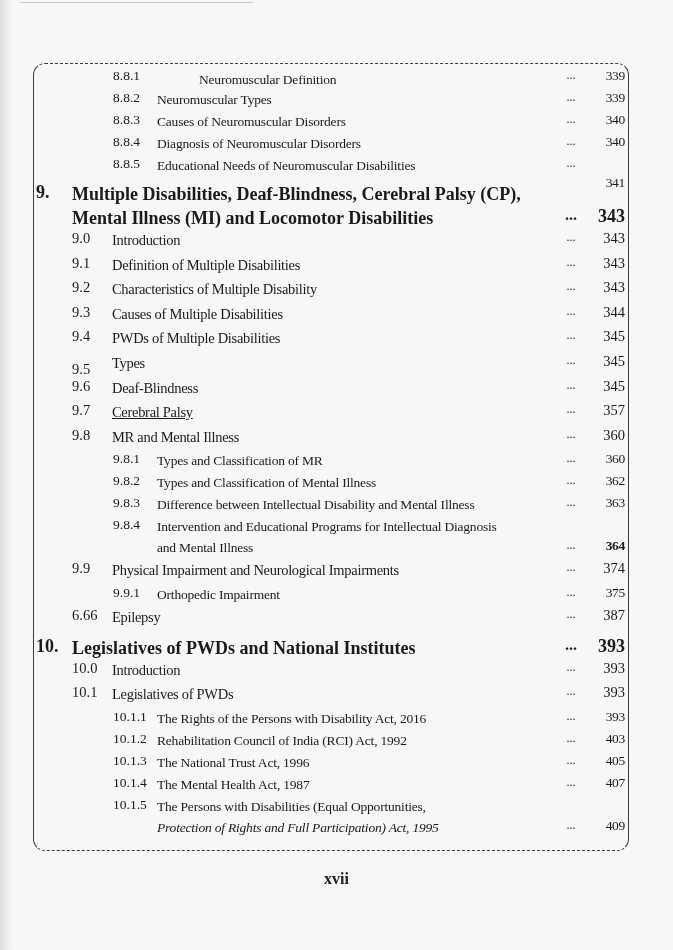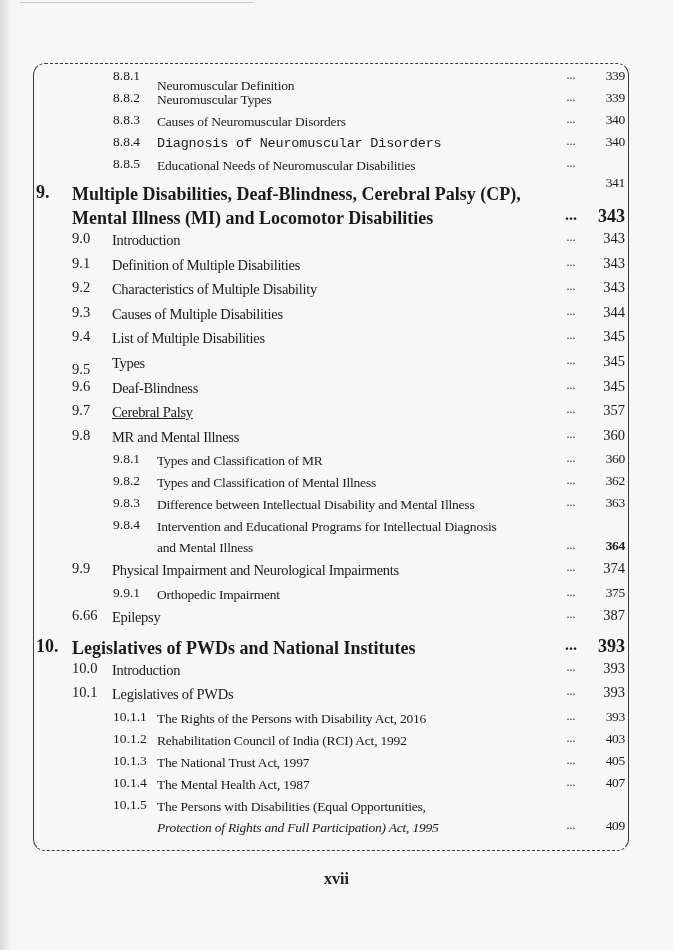--- a/index.html
+++ b/index.html
@@ -87,39 +87,39 @@
 <body>
 
 <div class="page-shade"></div>
 <div class="top-line"></div>
 
 <div class="toc-box"></div>
 
 <div id="toc">
     <div class="row l3" style="top: 68px;">
       <span class="num" style="top: 0px;">8.8.1</span>
-      <span class="title" style="top: 8px;">Neuromuscular Definition</span>
+      <span class="title" style="top: 2px; margin-left: 42px;">Neuromuscular Definition</span>
       <span class="dots" style="top: 0px;">...</span>
       <span class="pg" style="top: 0px;">339</span>
     </div>
     <div class="row l3" style="top: 90px;">
       <span class="num" style="top: 0px;">8.8.2</span>
       <span class="title" style="top: 0px;">Neuromuscular Types</span>
       <span class="dots" style="top: 0px;">...</span>
       <span class="pg" style="top: 0px;">339</span>
     </div>
     <div class="row l3" style="top: 112px;">
       <span class="num" style="top: 0px;">8.8.3</span>
       <span class="title" style="top: 0px;">Causes of Neuromuscular Disorders</span>
       <span class="dots" style="top: 0px;">...</span>
       <span class="pg" style="top: 0px;">340</span>
     </div>
     <div class="row l3" style="top: 134px;">
       <span class="num" style="top: 0px;">8.8.4</span>
-      <span class="title" style="top: 0px; font-family: Liberation Mono, monospace;">Diagnosis of Neuromuscular Disorders</span>
+      <span class="title" style="top: 0px;">Diagnosis of Neuromuscular Disorders</span>
       <span class="dots" style="top: 0px;">...</span>
       <span class="pg" style="top: 0px;">340</span>
     </div>
     <div class="row l3" style="top: 156px;">
       <span class="num" style="top: 0px;">8.8.5</span>
       <span class="title" style="top: 0px;">Educational Needs of Neuromuscular Disabilities</span>
       <span class="dots" style="top: 0px;">...</span>
       <span class="pg" style="top: 0px; margin-top: 19px;">341</span>
     </div>
     <div class="row l1" style="top: 182px;">
@@ -148,21 +148,21 @@
       <span class="pg" style="top: 0px;">343</span>
     </div>
     <div class="row l2" style="top: 303.8px;">
       <span class="num" style="top: 0px;">9.3</span>
       <span class="title" style="top: 0px;">Causes of Multiple Disabilities</span>
       <span class="dots" style="top: 0px;">...</span>
       <span class="pg" style="top: 0px;">344</span>
     </div>
     <div class="row l2" style="top: 328.4px;">
       <span class="num" style="top: 0px;">9.4</span>
-      <span class="title" style="top: 0px;">List of Multiple Disabilities</span>
+      <span class="title" style="top: 0px;">PWDs of Multiple Disabilities</span>
       <span class="dots" style="top: 0px;">...</span>
       <span class="pg" style="top: 0px;">345</span>
     </div>
     <div class="row l2" style="top: 353px;">
       <span class="num" style="top: 8px;">9.5</span>
       <span class="title" style="top: 0px;">Types</span>
       <span class="dots" style="top: 0px;">...</span>
       <span class="pg" style="top: 0px;">345</span>
     </div>
     <div class="row l2" style="top: 377.6px;">
@@ -251,21 +251,21 @@
       <span class="pg" style="top: 0px;">393</span>
     </div>
     <div class="row l3" style="top: 730.8px;">
       <span class="num" style="top: 0px;">10.1.2</span>
       <span class="title" style="top: 0px;">Rehabilitation Council of India (RCI) Act, 1992</span>
       <span class="dots" style="top: 0px;">...</span>
       <span class="pg" style="top: 0px;">403</span>
     </div>
     <div class="row l3" style="top: 752.8px;">
       <span class="num" style="top: 0px;">10.1.3</span>
-      <span class="title" style="top: 0px;">The National Trust Act, 1997</span>
+      <span class="title" style="top: 0px;">The National Trust Act, 1996</span>
       <span class="dots" style="top: 0px;">...</span>
       <span class="pg" style="top: 0px;">405</span>
     </div>
     <div class="row l3" style="top: 774.8px;">
       <span class="num" style="top: 0px;">10.1.4</span>
       <span class="title" style="top: 0px;">The Mental Health Act, 1987</span>
       <span class="dots" style="top: 0px;">...</span>
       <span class="pg" style="top: 0px;">407</span>
     </div>
     <div class="row l3" style="top: 796.8px;">

